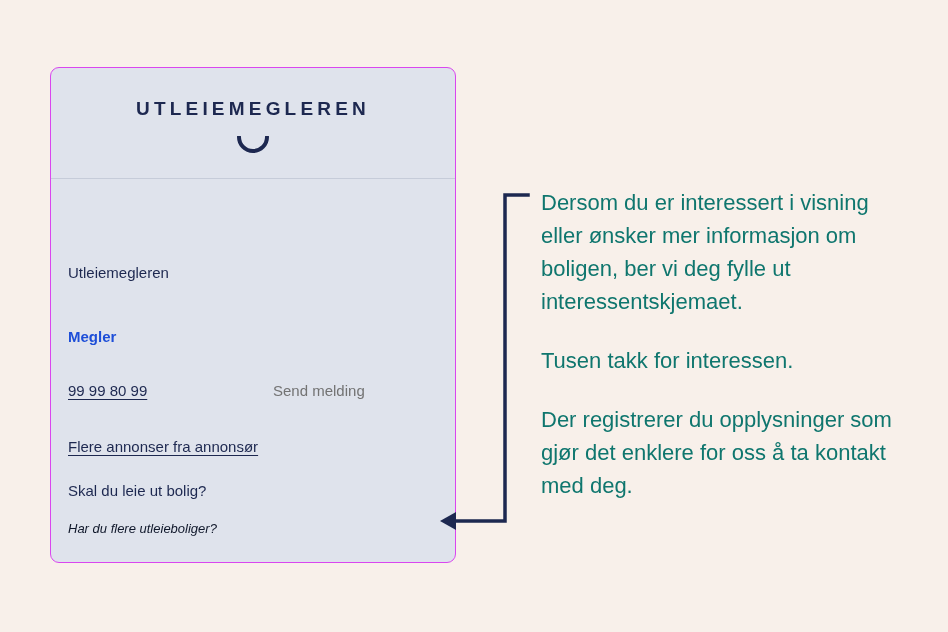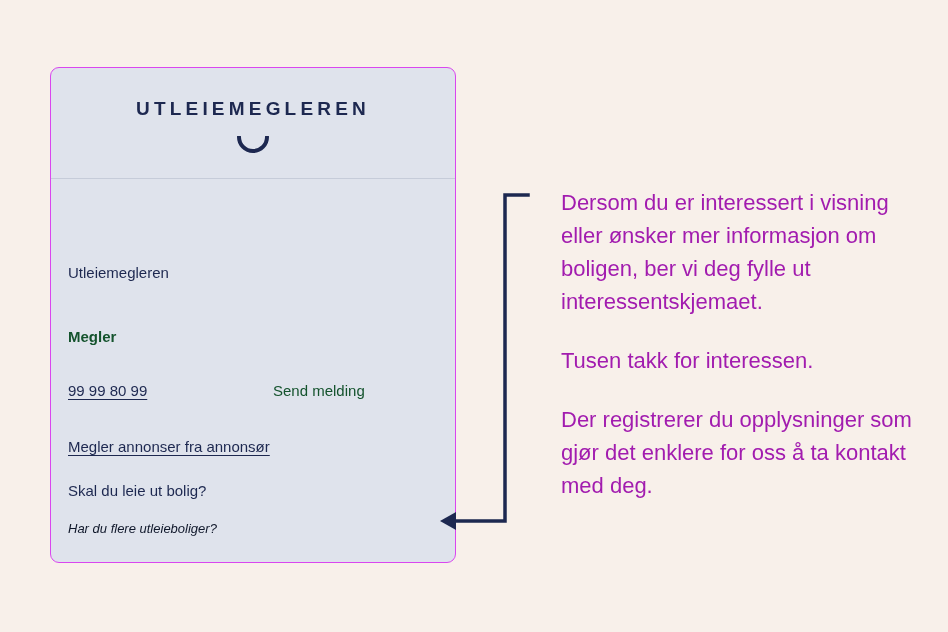--- a/index.html
+++ b/index.html
@@ -83,21 +83,21 @@
     color: #1d2850;
     white-space: nowrap;
   }
 
   .broker-role {
     position: absolute;
     left: 17px;
     top: 148px;
     font-size: 15px;
     font-weight: bold;
-    color: #14532d;
+    color: #1d4ed8;
     white-space: nowrap;
   }
 
   .broker-title {
     position: absolute;
     left: 17px;
     top: 173px;
     font-size: 14px;
     color: #1d2850;
     white-space: nowrap;
@@ -113,21 +113,21 @@
     text-underline-offset: 3px;
     white-space: nowrap;
     cursor: pointer;
   }
 
   .message-link {
     position: absolute;
     left: 222px;
     top: 202px;
     font-size: 15px;
-    color: #14532d;
+    color: #737373;
     white-space: nowrap;
     cursor: pointer;
   }
 
   .more-ads-link {
     position: absolute;
     left: 17px;
     top: 258px;
     font-size: 15px;
     color: #1d2850;
@@ -166,25 +166,24 @@
     width: 120px;
     height: 360px;
     pointer-events: none;
   }
 
   .annotation {
     position: absolute;
     left: 541px;
     top: 186px;
     width: 370px;
-    color: #a21caf;
+    color: #0f766e;
     font-size: 22px;
     line-height: 33px;
     font-family: "Liberation Sans", sans-serif;
-    margin-left: 20px;
   }
 
   .annotation p {
     margin: 0 0 26px 0;
   }
   .annotation p:last-child {
     margin-bottom: 0;
   }
 </style>
 </head>
@@ -205,21 +204,21 @@
 
       <div class="agency-name">Utleiemegleren</div>
 
       <div class="broker-role">Megler</div>
 
 
       <a class="phone-link">99 99 80 99</a>
 
       <a class="message-link">Send melding</a>
 
-      <a class="more-ads-link">Megler annonser fra annonsør</a>
+      <a class="more-ads-link">Flere annonser fra annonsør</a>
 
       <a class="rent-out-link">Skal du leie ut bolig?</a>
 
       <a class="more-homes-link">Har du flere utleieboliger?</a>
 
     </div>
   </div>
 
   <svg class="callout-svg" viewBox="0 0 120 360">
     <path d="M98 15 L75 15 L75 341 L22 341" fill="none" stroke="#1d2850" stroke-width="3.5" stroke-linecap="square" stroke-linejoin="miter"></path>

